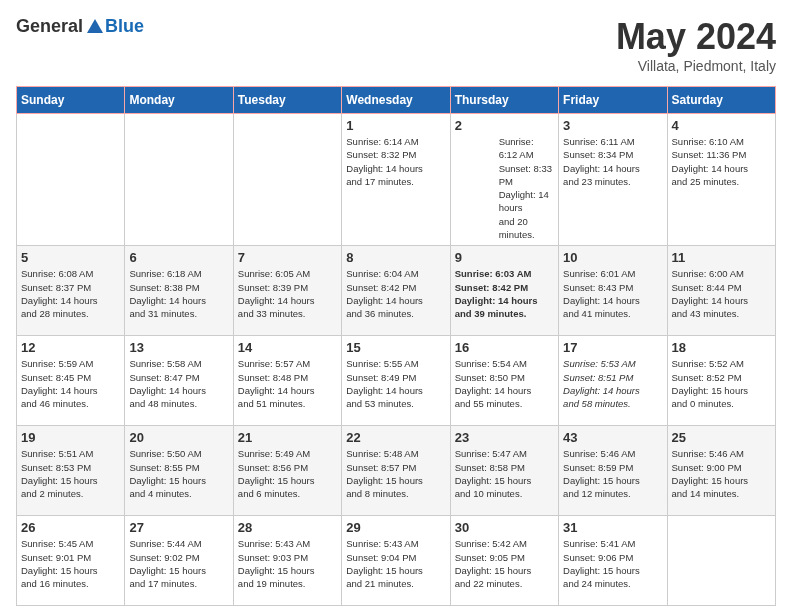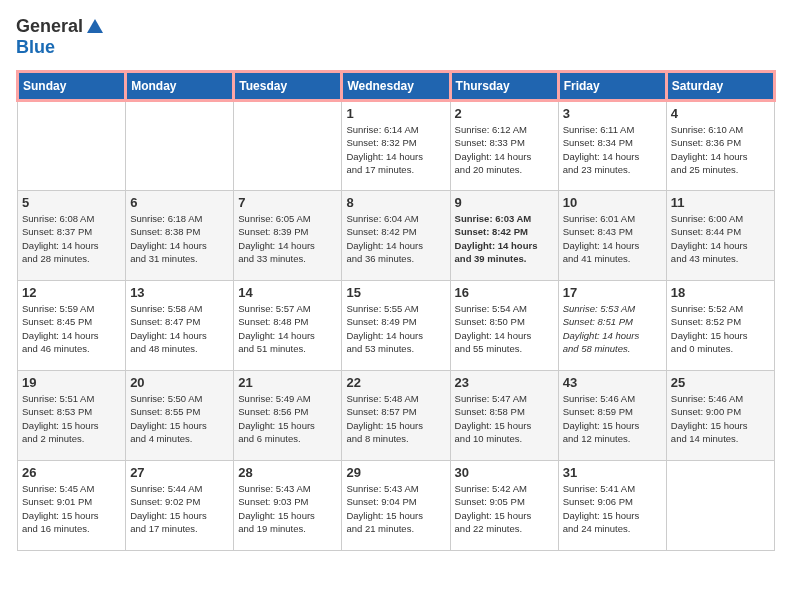--- a/index.html
+++ b/index.html
@@ -11,21 +11,20 @@
       padding: 16px;
     }
     .header {
       display: flex;
       justify-content: space-between;
       align-items: flex-start;
       margin-bottom: 12px;
     }
     .logo {
       display: flex;
-      flex-direction: column;
       align-items: flex-start;
     }
     .logo-text {
       display: flex;
       align-items: center;
     }
     .logo-general {
       font-size: 18px;
       font-weight: bold;
       color: #333;
@@ -57,21 +56,21 @@
       border-collapse: collapse;
       table-layout: fixed;
     }
     thead tr th {
       background: #2065b0;
       color: #fff;
       font-size: 12px;
       font-weight: bold;
       padding: 6px 4px;
       text-align: left;
-      border: 3px solid #fca5a5;
+      border: 1px solid #fca5a5;
     }
     tbody tr td {
       border: 1px solid #ccc;
       vertical-align: top;
       padding: 4px;
       font-size: 10px;
       color: #333;
       height: 90px;
       background: #fff;
     }
@@ -100,20 +99,24 @@
 <div class="header">
   <div class="logo">
     <div class="logo-text">
       <span class="logo-general">General</span>
       <svg class="logo-icon" viewBox="0 0 20 20">
         <polygon points="10,2 18,16 2,16" fill="#2065b0"></polygon>
       </svg>
     </div>
     <span class="logo-blue">Blue</span>
   </div>
+  <div class="title-block">
+    <div class="month-title">May 2024</div>
+    <div class="location">Villata, Piedmont, Italy</div>
+  </div>
 </div>
 
 <table>
   <thead>
     <tr>
     <th>Sunday</th>
         <th>Monday</th>
         <th>Tuesday</th>
         <th>Wednesday</th>
         <th>Thursday</th>
@@ -128,36 +131,36 @@
         <td class="empty"></td>
         <td>
           <span class="day-num">1</span>
           <div class="day-info" style="white-space: pre-line;">Sunrise: 6:14 AM
 Sunset: 8:32 PM
 Daylight: 14 hours
 and 17 minutes.</div>
         </td>
         <td>
           <span class="day-num">2</span>
-          <div class="day-info" style="white-space: pre-line;">Sunrise: 6:12 AM
+          <div class="day-info" style="white-space: pre-line; margin-left: 44px;">Sunrise: 6:12 AM
 Sunset: 8:33 PM
 Daylight: 14 hours
 and 20 minutes.</div>
         </td>
         <td>
           <span class="day-num">3</span>
           <div class="day-info" style="white-space: pre-line;">Sunrise: 6:11 AM
 Sunset: 8:34 PM
 Daylight: 14 hours
 and 23 minutes.</div>
         </td>
         <td>
           <span class="day-num">4</span>
           <div class="day-info" style="white-space: pre-line;">Sunrise: 6:10 AM
-Sunset: 8:36 PM
+Sunset: 11:36 PM
 Daylight: 14 hours
 and 25 minutes.</div>
         </td>
       </tr>
       <tr>
         <td>
           <span class="day-num">5</span>
           <div class="day-info" style="white-space: pre-line;">Sunrise: 6:08 AM
 Sunset: 8:37 PM
 Daylight: 14 hours

